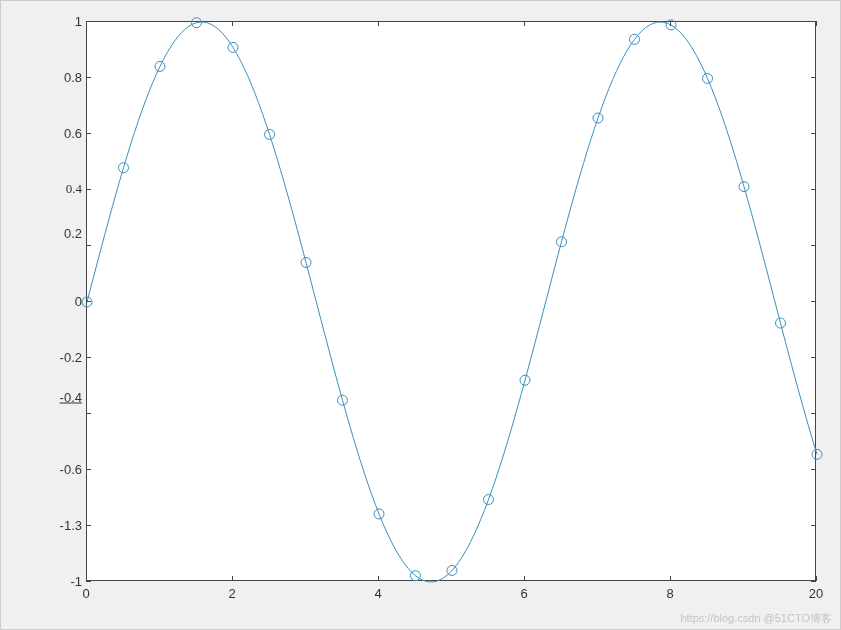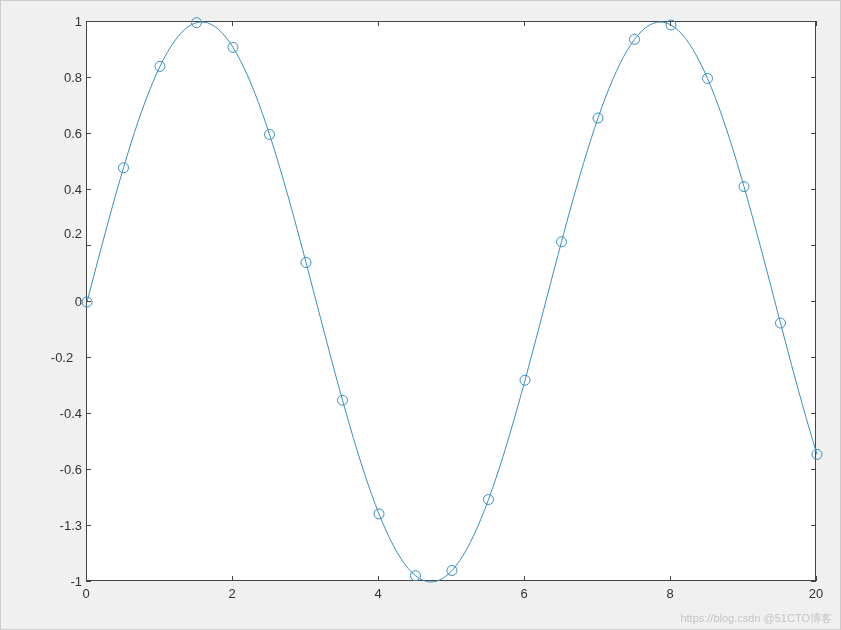--- a/index.html
+++ b/index.html
@@ -129,33 +129,33 @@
   <div id="yticks-container">
       <div class="tick-label-y" style="top: 580px;">-1</div>
       <div class="tick-mark-y" style="top: 580px;"></div>
       <div class="tick-mark-y right" style="top: 580px;"></div>
       <div class="tick-label-y" style="top: 524px;">-1.3</div>
       <div class="tick-mark-y" style="top: 524px;"></div>
       <div class="tick-mark-y right" style="top: 524px;"></div>
       <div class="tick-label-y" style="top: 468px;">-0.6</div>
       <div class="tick-mark-y" style="top: 468px;"></div>
       <div class="tick-mark-y right" style="top: 468px;"></div>
-      <div class="tick-label-y" style="top: 412px;">-0.4</div>
+      <div class="tick-label-y" style="top: 396px; text-decoration: underline;">-0.4</div>
       <div class="tick-mark-y" style="top: 412px;"></div>
       <div class="tick-mark-y right" style="top: 412px;"></div>
-      <div class="tick-label-y" style="top: 356px; text-align: center;">-0.2</div>
+      <div class="tick-label-y" style="top: 356px;">-0.2</div>
       <div class="tick-mark-y" style="top: 356px;"></div>
       <div class="tick-mark-y right" style="top: 356px;"></div>
       <div class="tick-label-y" style="top: 300px;">0</div>
       <div class="tick-mark-y" style="top: 300px;"></div>
       <div class="tick-mark-y right" style="top: 300px;"></div>
       <div class="tick-label-y" style="top: 232px;">0.2</div>
       <div class="tick-mark-y" style="top: 244px;"></div>
       <div class="tick-mark-y right" style="top: 244px;"></div>
-      <div class="tick-label-y" style="top: 188px;">0.4</div>
+      <div class="tick-label-y" style="top: 188px; font-family: Liberation Serif, serif;">0.4</div>
       <div class="tick-mark-y" style="top: 188px;"></div>
       <div class="tick-mark-y right" style="top: 188px;"></div>
       <div class="tick-label-y" style="top: 132px;">0.6</div>
       <div class="tick-mark-y" style="top: 132px;"></div>
       <div class="tick-mark-y right" style="top: 132px;"></div>
       <div class="tick-label-y" style="top: 76px;">0.8</div>
       <div class="tick-mark-y" style="top: 76px;"></div>
       <div class="tick-mark-y right" style="top: 76px;"></div>
       <div class="tick-label-y" style="top: 20px;">1</div>
       <div class="tick-mark-y" style="top: 20px;"></div>

